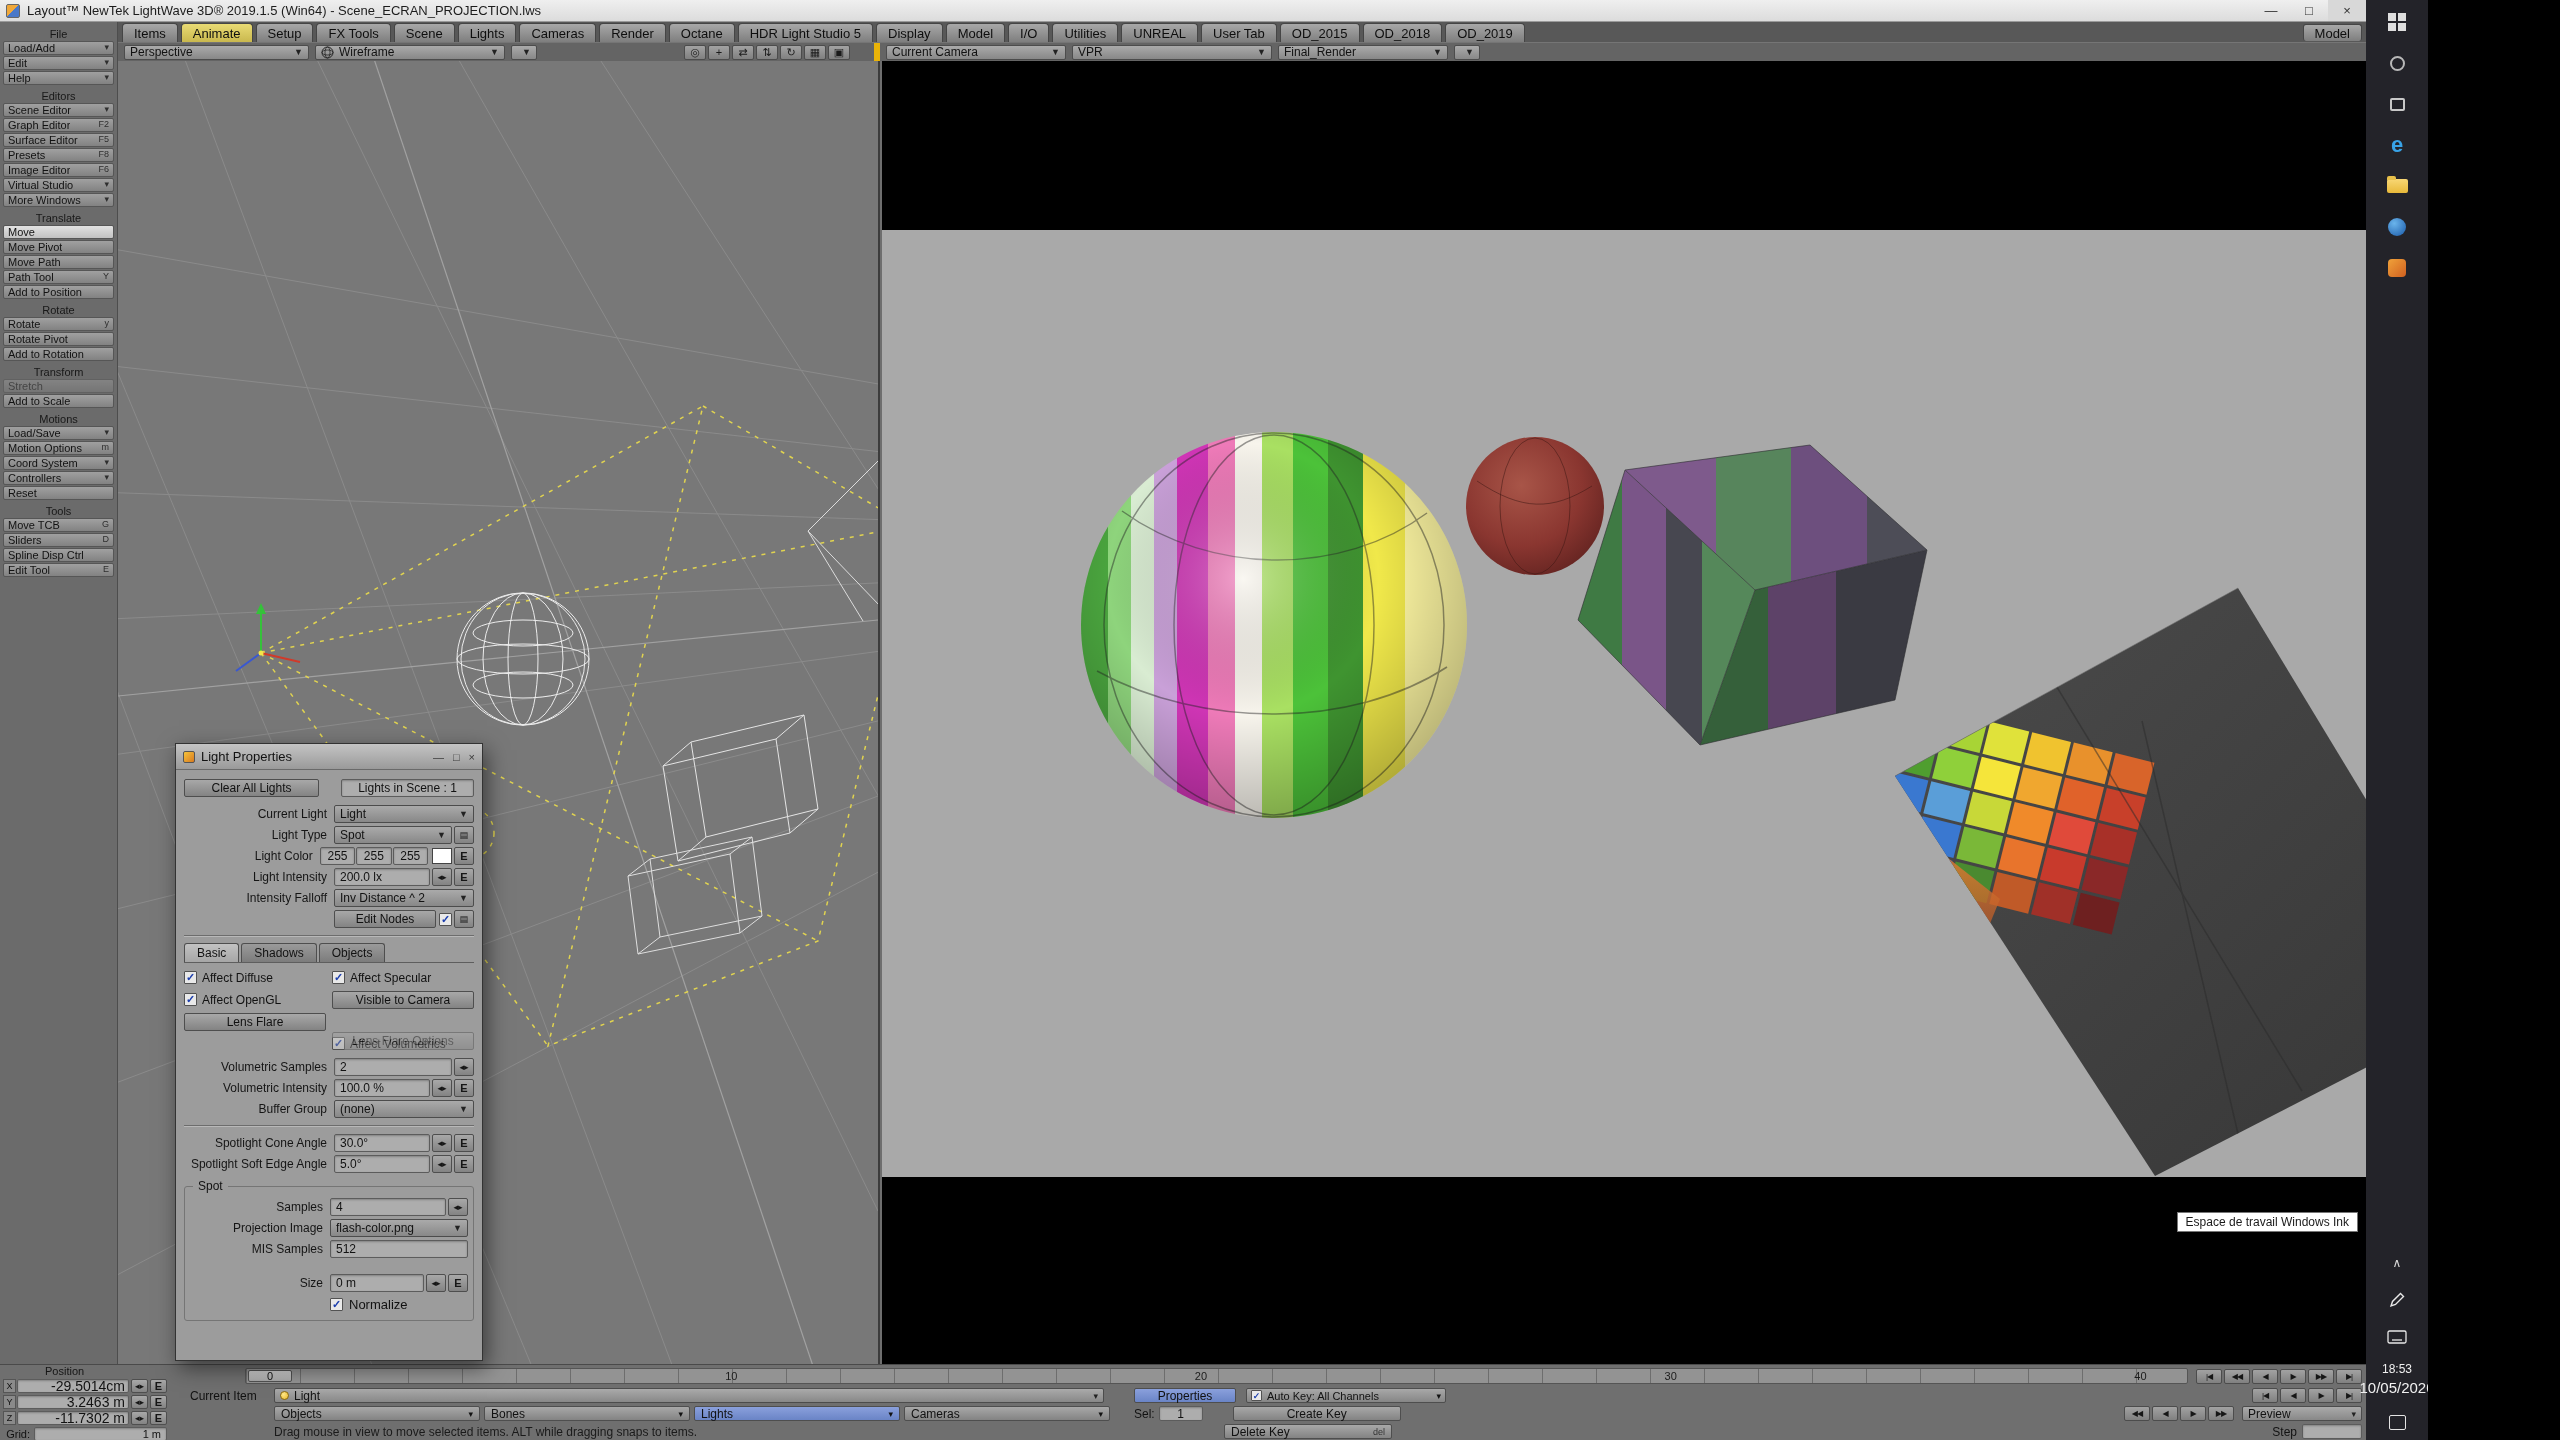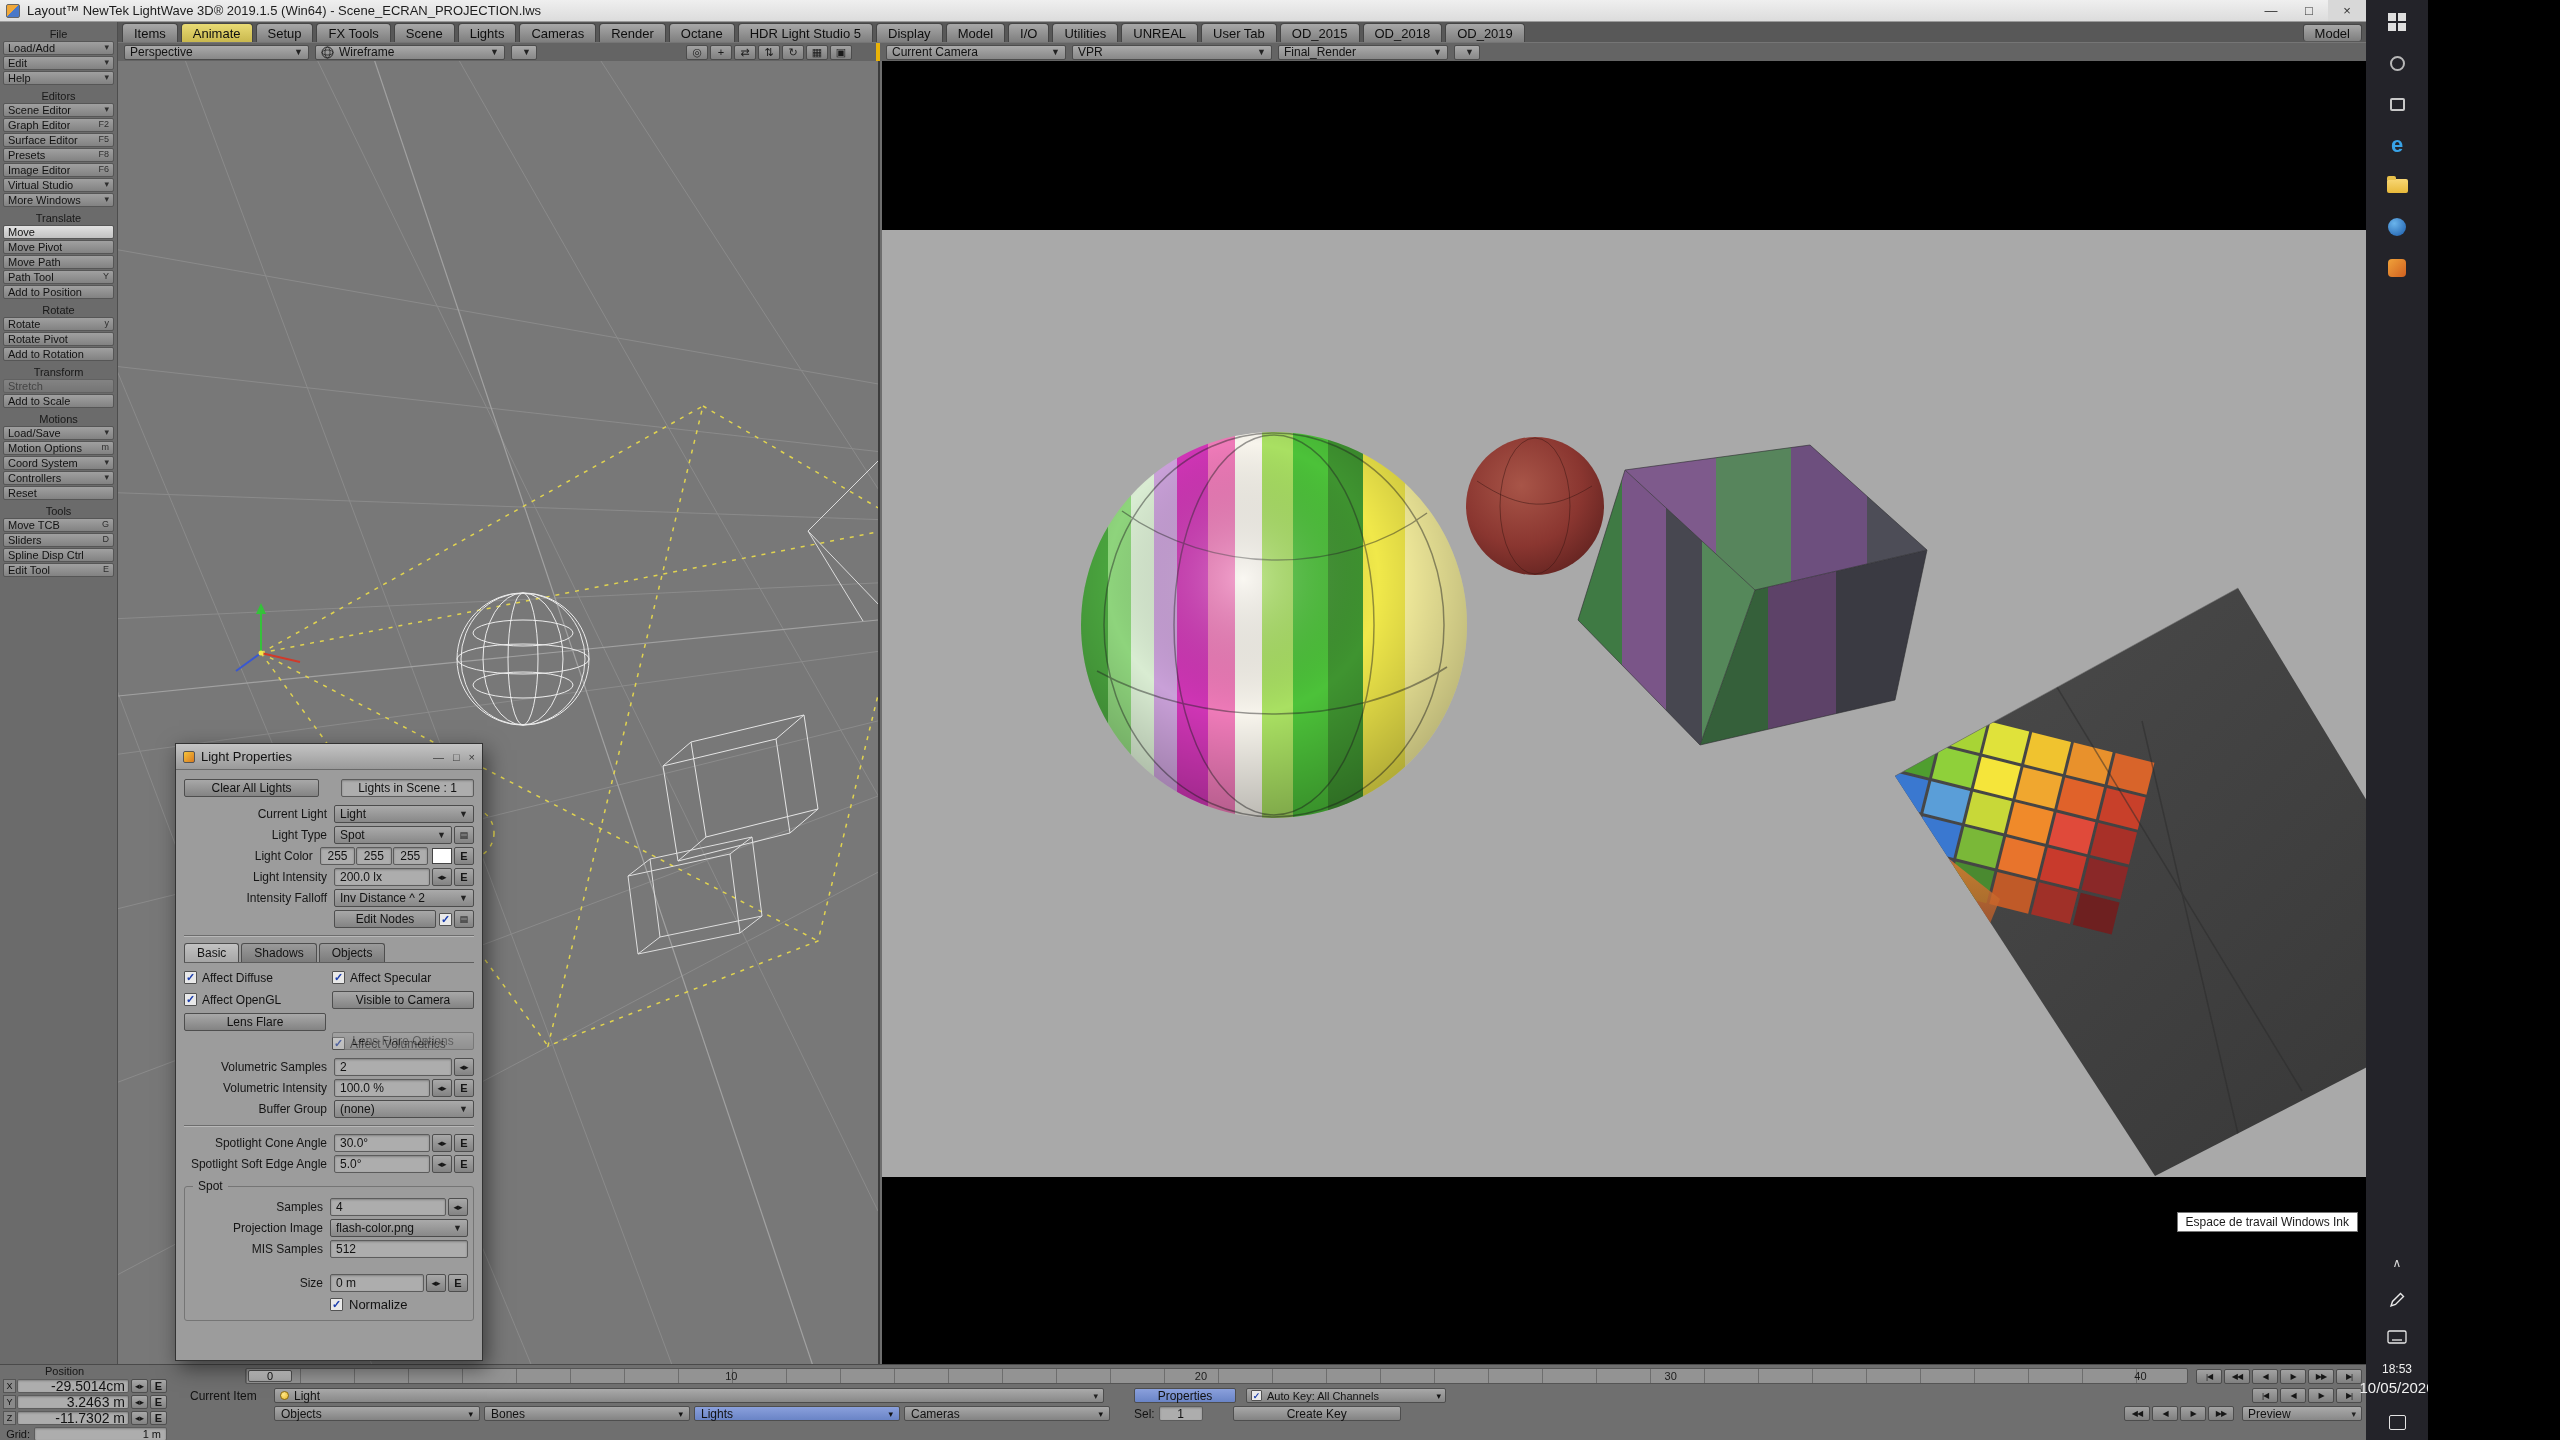--- a/index.html
+++ b/index.html
@@ -17,21 +17,21 @@
 
 .menubar{position:absolute;left:118px;top:22px;right:62px;height:20px;background:#585858;display:flex;align-items:flex-end;padding:0 4px;}
 .menu-tabs{display:flex;gap:3px;align-items:flex-end;height:100%;}
 .menu-tab{height:19px;padding:0 11px;font-size:13px;color:#0e0e0e;background:linear-gradient(#a8a8a8,#7e7e7e);border:1px solid #454545;border-bottom:none;border-radius:4px 4px 0 0;display:flex;align-items:center;white-space:nowrap;}
 .menu-tab.active{background:linear-gradient(#e9db74,#c9b84e);}
 .menu-tab.modeler{margin-left:auto;border-radius:3px;height:17px;margin-bottom:1px;}
 
 
 .vp-toolbars{position:absolute;left:118px;top:42px;width:2380px;height:19px;background:#646464;display:flex;border-top:1px solid #757575;}
 .vp-toolbar{display:flex;align-items:center;gap:6px;padding:0 6px;}
-.vp-toolbar.left{width:762px;border-right:4px solid #eab308;}
+.vp-toolbar.left{width:762px;border-right:6px solid #eab308;}
 .vp-toolbar.right{flex:1;}
 .dd{height:15px;background:linear-gradient(#aaaaaa,#888888);border:1px solid #4c4c4c;border-radius:2px;display:flex;align-items:center;gap:5px;padding:0 5px;font-size:12px;white-space:nowrap;}
 .dd .arrow{margin-left:auto;font-size:9px;color:#222;}
 .dd.mini{width:26px;justify-content:center;}
 .w-persp{width:185px}.w-shade{width:190px}.w-cam{width:180px}.w-vpr{width:200px}.w-tgt{width:170px}
 .vpbtn{width:22px;height:15px;background:linear-gradient(#a2a2a2,#808080);border:1px solid #4c4c4c;border-radius:2px;font-size:11px;display:flex;align-items:center;justify-content:center;color:#1a1a1a;}
 .icon-cluster{display:flex;gap:2px;margin-left:auto;}
 .vp-toolbar.left .icon-cluster{margin-right:18px;}
 .vp-toolbar.right .icon-cluster{margin-right:6px;}
 .wf-ico{flex:none;}
@@ -831,20 +831,30 @@
             <div class="tbtn">◀◀</div>
             <div class="tbtn">◀</div>
             <div class="tbtn">▶</div>
             <div class="tbtn">▶▶</div>
           </div>
         <div class="dd preview-dd">
           <span>Preview</span>
           <span class="arrow">▾</span>
         </div>
       </div>
+      <div class="bb-row">
+        <span class="hint">Drag mouse in view to move selected items. ALT while dragging snaps to items.</span>
+        <div class="btn key-btn del">
+          <span>Delete Key</span>
+          <span class="sc">del</span>
+        </div>
+        <div class="spacer"></div>
+        <span class="step-label">Step</span>
+        <div class="fld step-val"></div>
+      </div>
     </div>
   </div>
 
   <div class="taskbar">
     <div class="tb-top">
       <div class="tb-icon">
           <div class="win-grid">
             <i></i>
             <i></i>
             <i></i>

